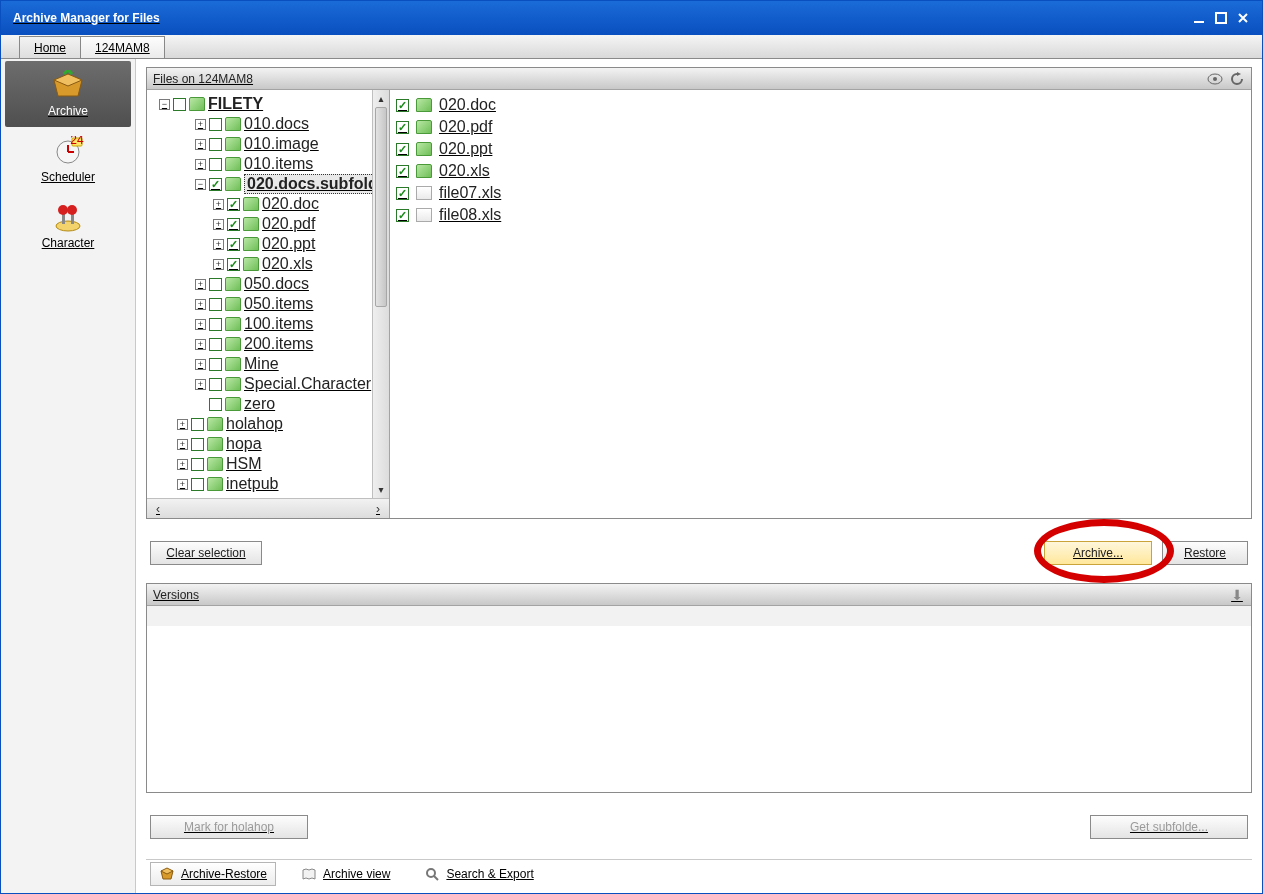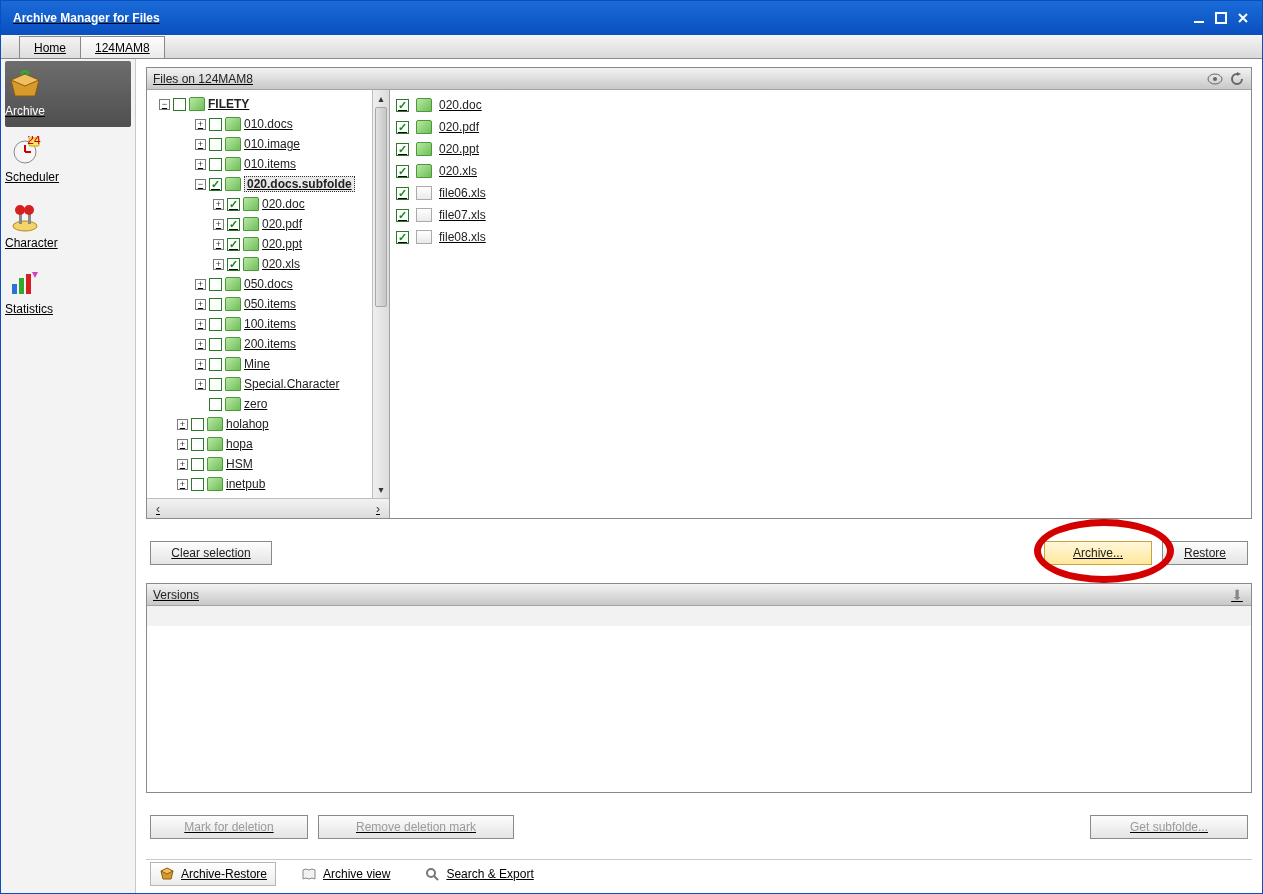--- a/index.html
+++ b/index.html
@@ -6,21 +6,21 @@
   body { background: #fff; overflow: hidden; }
   .window { width: 1263px; height: 894px; display: flex; flex-direction: column; border: 1px solid #0a4fbf; text-decoration: underline; }
   .titlebar { background: linear-gradient(#1a6bd8, #0a4fbf); height: 34px; display: flex; align-items: center; padding: 0 12px; color: #fff; font-weight: bold; font-size: 14px; }
   .titlebar .spacer { flex: 1; }
   .titlebar .winctl { width: 14px; height: 14px; margin-left: 8px; display: flex; align-items: center; justify-content: center; cursor: pointer; }
   .tabsbar { height: 24px; background: linear-gradient(#f5f5f5,#d9d9d9); border-bottom: 1px solid #8a8a8a; display: flex; align-items: flex-end; padding-left: 18px; }
   .tab { height: 22px; padding: 6px 14px; display: flex; align-items: center; border: 1px solid #888; border-bottom: none; background: linear-gradient(#f3f3f3,#dedede); margin-right: -1px; cursor: pointer; }
   .tab.active { background: linear-gradient(#fdfdfd,#ebebeb); }
   .body { flex: 1; display: flex; background: #fff; overflow: hidden; }
   .sidebar { width: 135px; background: #f3f3f3; border-right: 1px solid #c9c9c9; display: flex; flex-direction: column; align-items: center; padding-top: 2px; }
-  .navbtn { width: 126px; height: 66px; display: flex; flex-direction: column; align-items: flex-start; justify-content: center; gap: 4px; cursor: pointer; border-radius: 2px; }
+  .navbtn { width: 126px; height: 66px; display: flex; flex-direction: column; align-items: center; justify-content: center; gap: 4px; cursor: pointer; border-radius: 2px; }
   .navbtn.active { background: linear-gradient(#6d6d6d,#4f4f4f); color: #fff; }
   .navbtn .ico { width: 40px; height: 30px; display: flex; align-items: center; justify-content: center; }
   .navbtn span { font-size: 12px; }
   .main { flex: 1; padding: 8px 10px 6px 10px; display: flex; flex-direction: column; gap: 16px; overflow: hidden; }
   .panel { border: 1px solid #8a8a8a; display: flex; flex-direction: column; }
   .panelhdr { height: 22px; background: linear-gradient(#f3f3f3,#c8c8c8); border-bottom: 1px solid #a3a3a3; display: flex; align-items: center; padding: 0 6px; font-size: 12px; color: #222; }
   .panelhdr .spacer { flex: 1; }
   .panelhdr .hicon { width: 16px; height: 16px; margin-left: 6px; display:flex; align-items:center; justify-content:center; }
   .files-body { flex: 1; display: flex; min-height: 0; }
   .tree-pane { width: 243px; border-right: 1px solid #a3a3a3; display: flex; flex-direction: column; }
@@ -28,34 +28,34 @@
   .tree-inner { padding: 4px 0 0 0; font-size: 12px; }
   .tree-row { display: flex; align-items: center; height: 20px; white-space: nowrap; cursor: pointer; }
   .tree-row.selected .lbl { font-weight: bold; background: #e9e9e9; border: 1px dotted #333; padding: 0 2px; }
   .twisty { width: 11px; height: 11px; border:1px solid #7a7a7a; display:flex; align-items:center; justify-content:center; font-size:9px; color:#333; background:#fff; margin-right:3px; flex-shrink:0; }
   .twisty.none { border:none; background:transparent; }
   .cbx { width:13px; height:13px; border:1px solid #2a7a2a; background:#fff; margin-right:3px; display:flex; align-items:center; justify-content:center; flex-shrink:0; }
   .cbx.checked::after { content:"✓"; color:#1a8a1a; font-size:11px; font-weight:bold; line-height:1; }
   .fico { width:16px; height:14px; margin-right:3px; flex-shrink:0; }
   .fico.folder { background: linear-gradient(135deg,#b9e7a5,#6fbf58); border-radius:2px 2px 0 0; border:1px solid #4a9a3a; }
   .fico.leaf   { background: linear-gradient(#fff,#eaeaea); border:1px solid #aaa; }
-  .lbl { font-size:12px; color:#222; }
+  .lbl { font-size:16px; color:#222; }
   .tree-hscroll { height: 20px; background: linear-gradient(#f2f2f2,#dcdcdc); border-top:1px solid #bfbfbf; display:flex; align-items:center; justify-content:space-between; padding:0 4px; }
   .tree-hscroll .arr { width:14px; text-align:center; color:#333; }
   .tree-vbar { position:absolute; right:0; top:0; bottom:0; width:17px; background: linear-gradient(90deg,#efefef,#dcdcdc); border-left:1px solid #bfbfbf; }
   .tree-vbar .up, .tree-vbar .down { height:17px; display:flex; align-items:center; justify-content:center; color:#333; font-size:10px; }
   .tree-vbar .track { position:absolute; top:17px; bottom:17px; left:0; right:0; }
   .tree-vbar .thumb { position:absolute; left:2px; right:2px; top:0; height:200px; background:linear-gradient(90deg,#e3e3e3,#c6c6c6); border:1px solid #a7a7a7; border-radius:2px; }
   .list-pane { flex:1; padding:4px 6px; overflow:auto; }
   .list-row { display:flex; align-items:center; height:22px; gap:4px; cursor:pointer; }
   .action-row { display:flex; align-items:center; padding: 6px 4px 2px 4px; gap:10px; }
   .action-row .spacer { flex:1; }
   .btn { height:24px; padding:0 14px; background:linear-gradient(#fdfdfd,#e4e4e4); border:1px solid #8a8a8a; cursor:pointer; display:flex; align-items:center; justify-content:center; font-size:12px; color:#222; }
   .btn.primary { background:linear-gradient(#fff7dc,#ffe79b); border:1px solid #caa43a; }
-  .btn.big { width:122px; }
+  .btn.big { width:112px; }
   .btn.wide { width:158px; }
   .btn:disabled, .btn.disabled { color:#9a9a9a; }
   .versions { height:210px; }
   .versions-body { flex:1; background:#fff; }
   .versions-body .strip { height:20px; background:#f2f2f2; }
   .bottom-actions { display:flex; justify-content:space-between; padding: 6px 4px 0 4px; gap:10px; }
   .bottom-tabs { height:28px; display:flex; align-items:center; gap:16px; padding-left:4px; border-top:1px solid #c9c9c9; margin-top:4px; }
   .btab { display:flex; align-items:center; gap:6px; padding:3px 8px; cursor:pointer; border:1px solid transparent; }
   .btab.active { border:1px solid #b5b5b5; background:linear-gradient(#fff,#ececec);justify-content:flex-end; }
   .icon16 { width:16px; height:16px; display:inline-flex; align-items:center; justify-content:center; }
@@ -127,31 +127,20 @@
           <svg width="34" height="30" viewBox="0 0 34 30">
               <ellipse cx="17" cy="24" rx="12" ry="5" fill="#f3d36b" stroke="#b48a12"></ellipse>
               <rect x="11" y="10" width="3" height="12" fill="#888"></rect>
               <circle cx="12" cy="8" r="5" fill="#d62020"></circle>
               <rect x="20" y="10" width="3" height="12" fill="#888"></rect>
               <circle cx="21" cy="8" r="5" fill="#d62020"></circle>
             </svg>
         </div>
         <span>Character</span>
       </div>
-      <div class="navbtn">
-        <div class="ico">
-          <svg width="34" height="30" viewBox="0 0 34 30">
-              <rect x="4" y="16" width="5" height="10" fill="#2a72d6"></rect>
-              <rect x="11" y="10" width="5" height="16" fill="#2faa2f"></rect>
-              <rect x="18" y="6" width="5" height="20" fill="#d62020"></rect>
-              <polygon points="24,4 30,4 27,10" fill="#d740c0"></polygon>
-            </svg>
-        </div>
-        <span>Statistics</span>
-      </div>
     </div>
 
     <div class="main rel">
 
       <div class="panel files">
         <div class="panelhdr">
           <span>Files on 124MAM8</span>
           <div class="spacer"></div>
           <div class="hicon">
               <svg width="16" height="12" viewBox="0 0 16 12">
@@ -323,25 +312,20 @@
                 <span class="lbl">020.ppt</span>
               </div>
               <div class="list-row">
                 <span class="cbx checked"></span>
                 <span class="fico folder"></span>
                 <span class="lbl">020.xls</span>
               </div>
               <div class="list-row">
                 <span class="cbx checked"></span>
                 <span class="fico leaf"></span>
-                <span class="lbl">file06.xls</span>
-              </div>
-              <div class="list-row">
-                <span class="cbx checked"></span>
-                <span class="fico leaf"></span>
                 <span class="lbl">file07.xls</span>
               </div>
               <div class="list-row">
                 <span class="cbx checked"></span>
                 <span class="fico leaf"></span>
                 <span class="lbl">file08.xls</span>
               </div>
             </div>
         </div>
       </div>
@@ -360,22 +344,21 @@
           <div class="spacer"></div>
           <div class="hicon arrow-down-ico"></div>
         </div>
         <div class="versions-body">
           <div class="strip"></div>
         </div>
       </div>
 
       <div class="bottom-actions">
         <div style="display:flex; gap:10px;">
-          <button class="btn disabled wide">Mark for deletion</button>
-          <button class="btn disabled" style="width:196px">Remove deletion mark</button>
+          <button class="btn disabled wide">Mark for holahop</button>
         </div>
         <button class="btn disabled wide">Get subfolde...</button>
       </div>
 
       <div class="bottom-tabs">
         <div class="btab active">
           <span class="icon16">
               <svg width="16" height="14" viewBox="0 0 16 14">
                 <polygon points="2,4 14,4 12,12 4,12" fill="#d79a2b" stroke="#8a5a10"></polygon>
                 <polygon points="2,4 8,1 14,4 8,7" fill="#f0c060" stroke="#8a5a10"></polygon>

